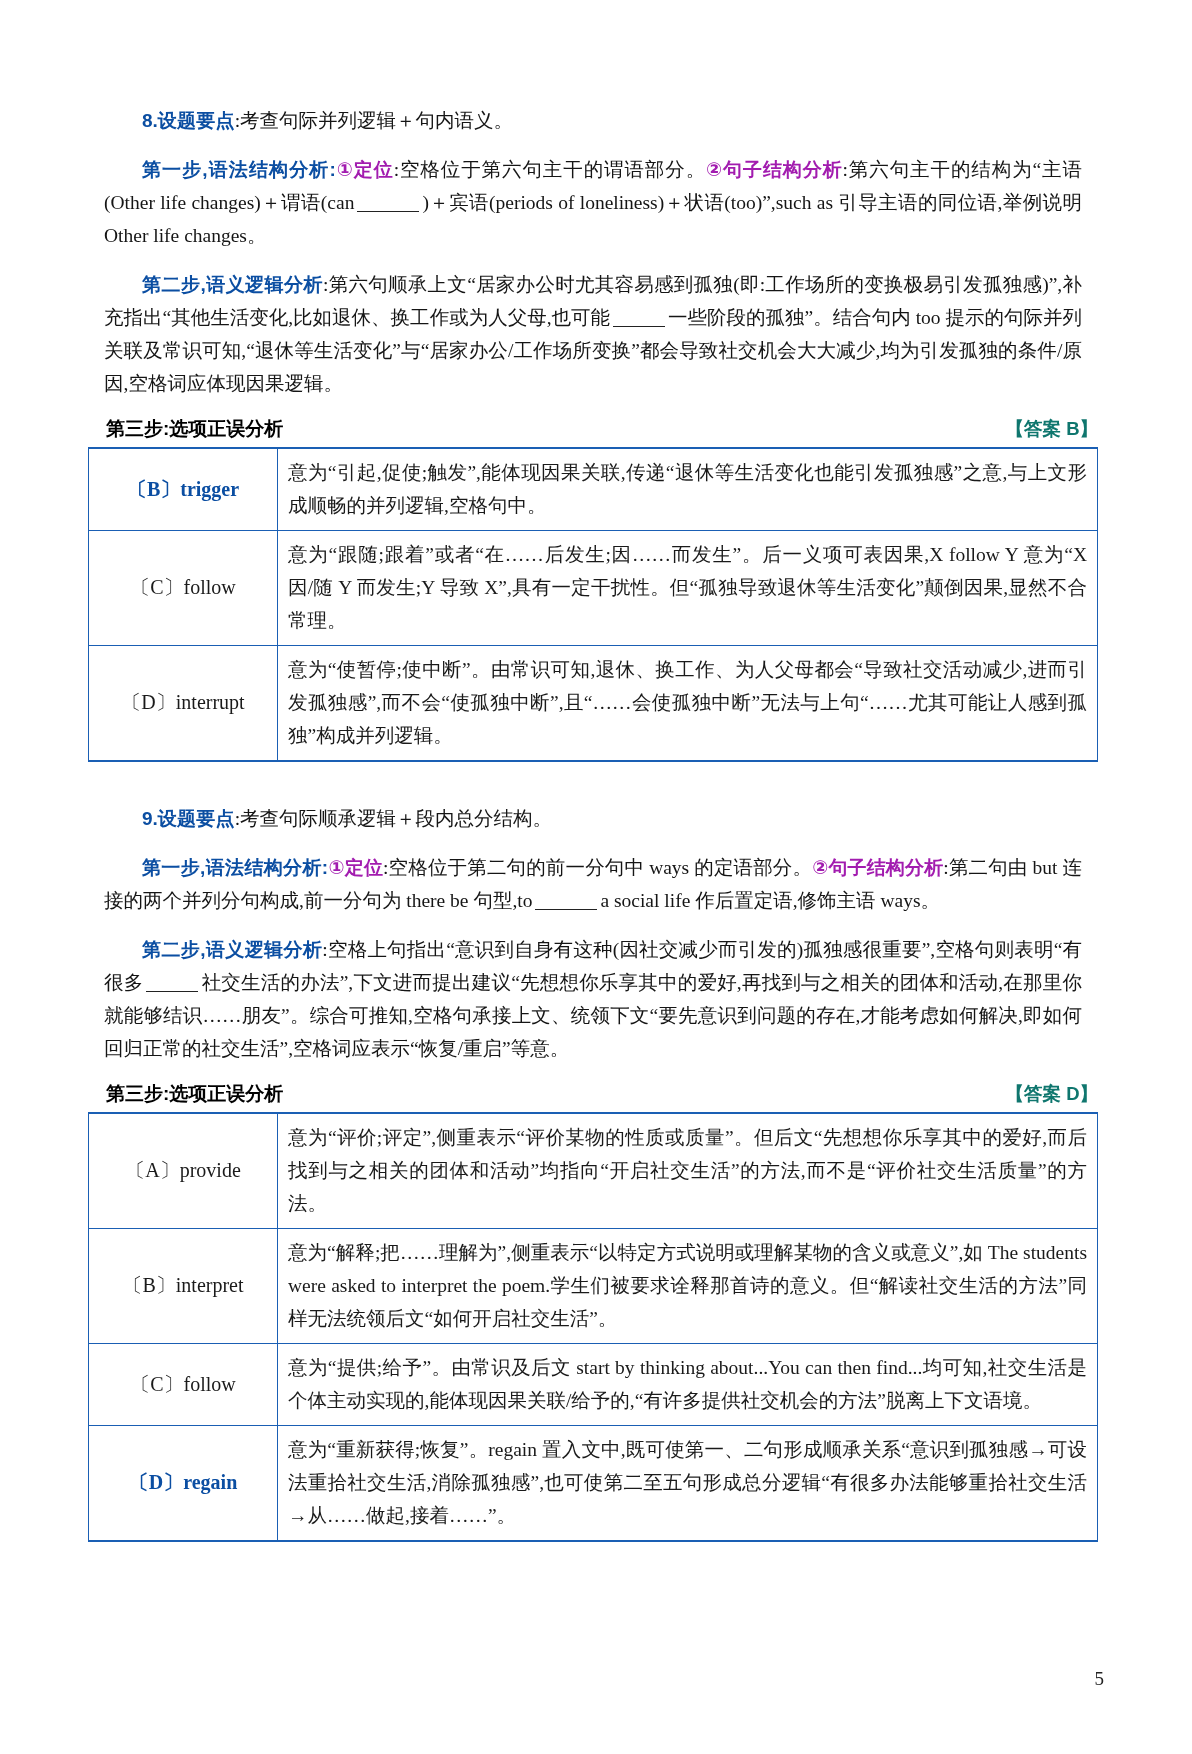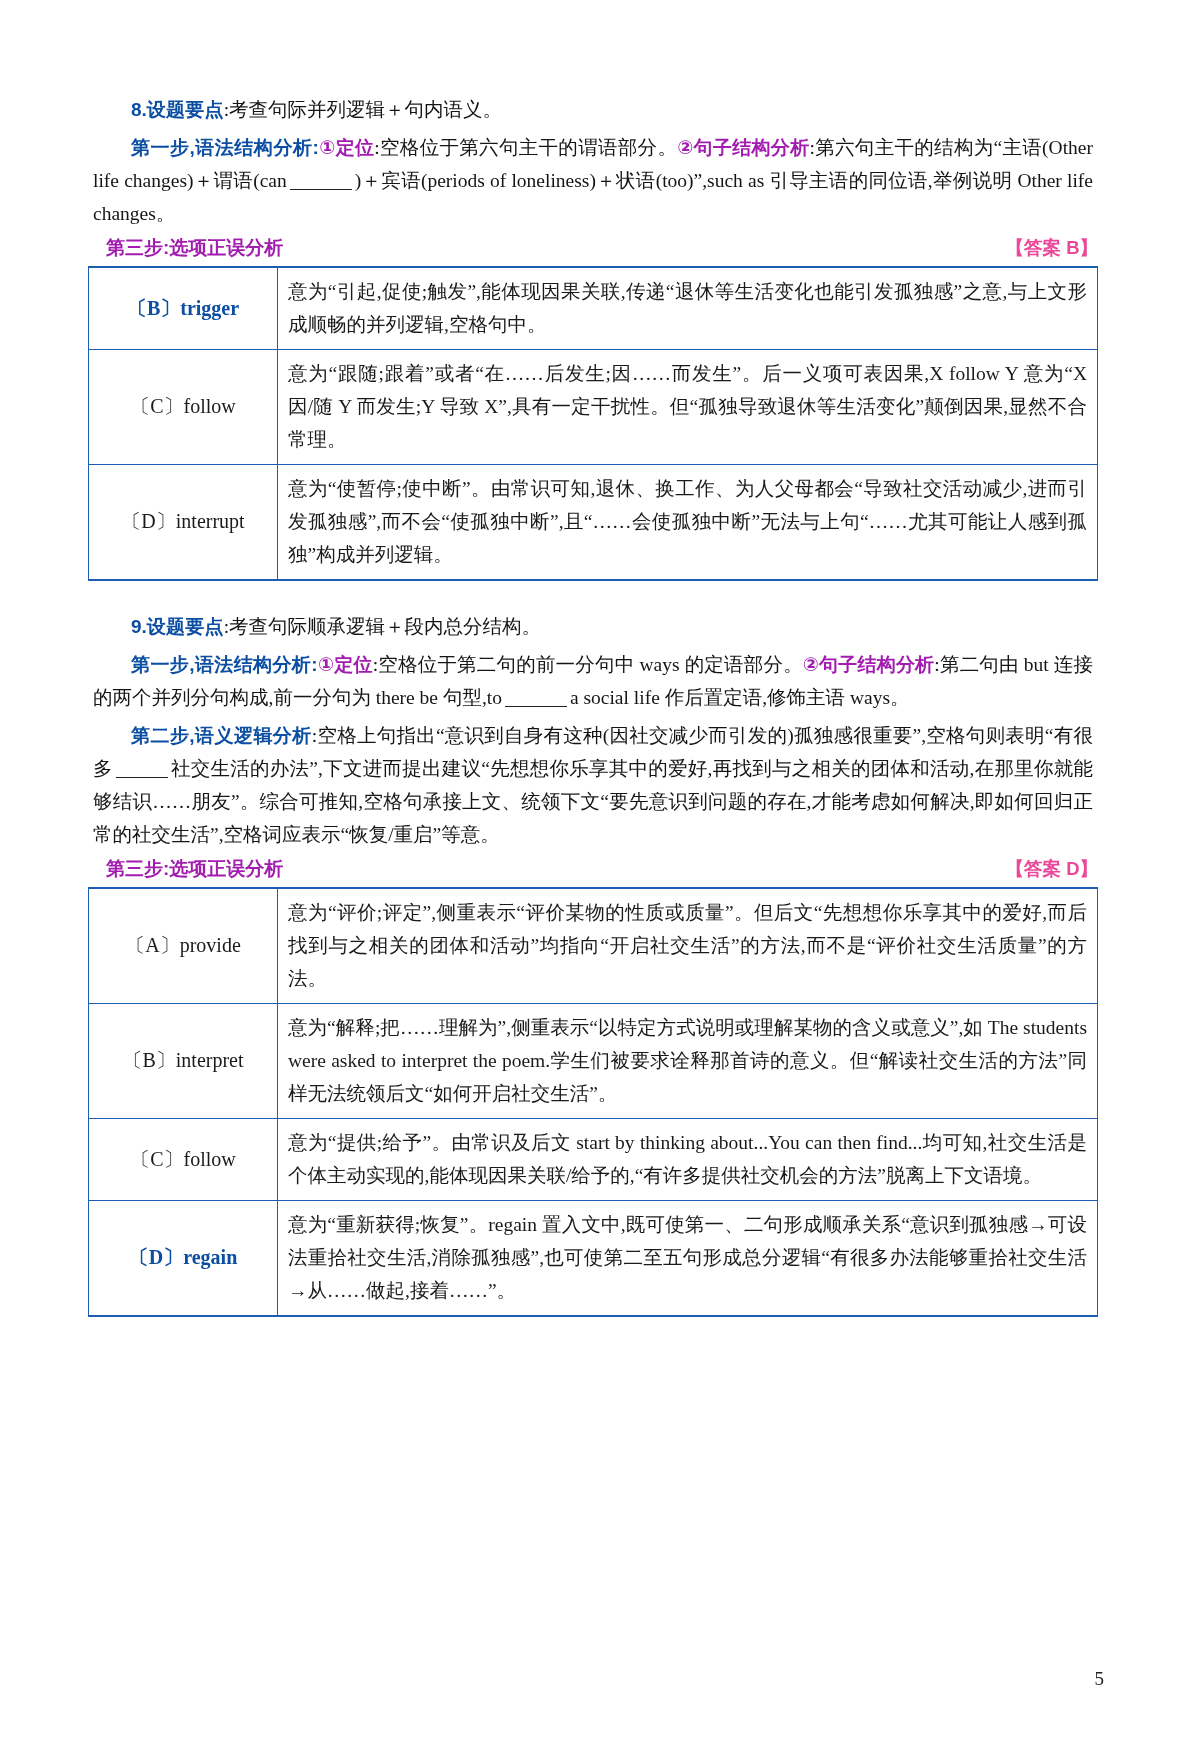--- a/index.html
+++ b/index.html
@@ -32,21 +32,21 @@
 
   
   .qblock { margin-bottom: 2px; }
 
   .para {
     font-size: 19.5px;
     line-height: 33px;
     text-align: justify;
     text-justify: inter-ideograph;
     letter-spacing: 0px;
-    margin: 5px;
+    margin: 16px;
     color: #151515;
   }
   .para.indent { text-indent: 38px; }
 
   .blue-head {
     color: #0b4ea2;
     font-weight: bold;
     font-family: "Liberation Sans", "DejaVu Sans", sans-serif;
     font-size: 19px;
     letter-spacing: 0.2px;
@@ -75,27 +75,27 @@
   
   .step3row {
     display: flex;
     align-items: baseline;
     justify-content: space-between;
     margin-top: 4px;
     margin-bottom: 5px;
     padding-left: 18px;
   }
   .step3-label {
-    color: #a21caf;
+    color: #000000;
     font-weight: bold;
     font-family: "Liberation Sans", "DejaVu Sans", sans-serif;
     font-size: 19px;
   }
   .answer-badge {
-    color: #ec4899;
+    color: #0f766e;
     font-weight: bold;
     font-family: "Liberation Sans", "DejaVu Sans", sans-serif;
     font-size: 18.5px;
     white-space: nowrap;
   }
 
   
   table.opt {
     border-collapse: collapse;
     width: 1010px;
@@ -152,20 +152,21 @@
 
 <div class="page">
   <div class="content">
 
     <div class="qblock">
 
       <p class="para indent"><span class="num-lead">8.</span><span class="blue-head">设题要点</span><span>:考查句际并列逻辑＋句内语义。</span></p>
 
       <p class="para indent"><span class="blue-head">第一步,语法结构分析</span><span class="blue-head">:</span><span class="circ">①定位</span><span>:空格位于第六句主干的谓语部分。</span><span class="circ">②句子结构分析</span><span>:第六句主干的结构为“主语(Other life changes)＋谓语(can</span><span class="blank"></span><span>)＋宾语(periods of loneliness)＋状语(too)”,such as 引导主语的同位语,举例说明 Other life changes。</span></p>
 
+      <p class="para indent"><span class="blue-head">第二步,语义逻辑分析</span><span>:第六句顺承上文“居家办公时尤其容易感到孤独(即:工作场所的变换极易引发孤独感)”,补充指出“其他生活变化,比如退休、换工作或为人父母,也可能</span><span class="blank sm"></span><span>一些阶段的孤独”。结合句内 too 提示的句际并列关联及常识可知,“退休等生活变化”与“居家办公/工作场所变换”都会导致社交机会大大减少,均为引发孤独的条件/原因,空格词应体现因果逻辑。</span></p>
 
       <div class="step3row">
         <span class="step3-label">第三步:选项正误分析</span>
         <span class="answer-badge">【答案 B】</span>
       </div>
 
       <table class="opt">
         <tbody>
         <tr>
           <td class="optcell correct">〔B〕trigger</td>

